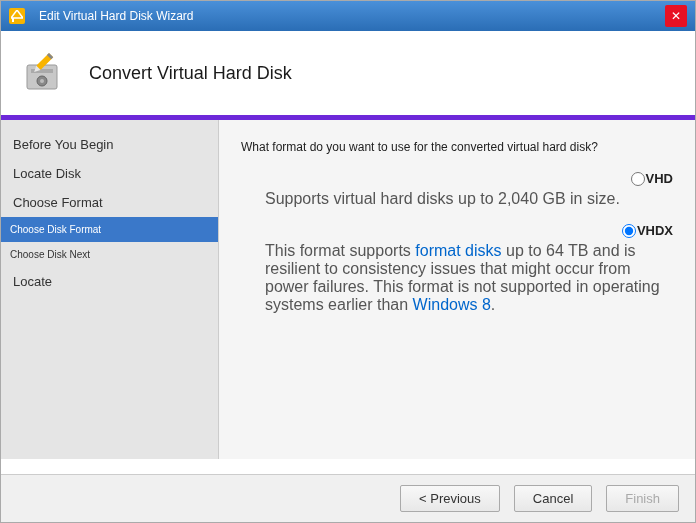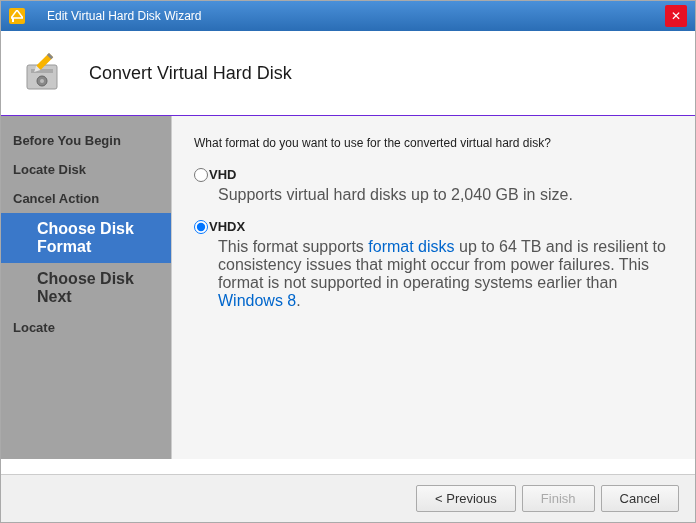--- a/index.html
+++ b/index.html
@@ -25,21 +25,21 @@
       height: 30px;
       display: flex;
       align-items: center;
       justify-content: space-between;
       padding: 0 8px;
       flex-shrink: 0;
     }
     .title-bar-left {
       display: flex;
       align-items: center;
-      gap: 22px;
+      gap: 14px;
     }
     .title-bar-icon {
       width: 16px;
       height: 16px;
       background: #f8b400;
       border-radius: 2px;
       display: flex;
       align-items: center;
       justify-content: center;
       font-size: 10px;
@@ -57,21 +57,21 @@
       cursor: pointer;
       font-size: 12px;
       display: flex;
       align-items: center;
       justify-content: center;
       border-radius: 2px;
     }
     .header-section {
       background: #fff;
       padding: 16px 20px;
-      border-bottom: 1px solid #6d28d9;
+      border-bottom: 5px solid #6d28d9;
       display: flex;
       align-items: center;
       gap: 16px;
       flex-shrink: 0;
       min-height: 80px;
     }
     .header-icon {
       width: 52px;
       height: 52px;
       flex-shrink: 0;
@@ -80,57 +80,57 @@
       font-size: 18px;
       font-weight: 400;
       color: #1a1a1a;
     }
     .main-content {
       display: flex;
       flex: 1;
       overflow: hidden;
     }
     .sidebar {
-      width: 171px;
-      background: #a3a3a3;
+      width: 218px;
+      background: #e5e5e5;
       border-right: 1px solid #ccc;
       padding: 10px 0;
       flex-shrink: 0;
-      font-weight: bold;
     }
     .sidebar-item {
       padding: 7px 12px;
       font-size: 13px;
       color: #333;
       cursor: pointer;
     }
     .sidebar-item.active {
       background: #3a78c9;
       color: white;
     }
     .sidebar-item.sub {
-      padding-left: 36px;
-      font-size: 16px;
+      padding-left: 9px;
+      font-size: 10px;
     }
     .content-area {
       flex: 1;
       padding: 20px 22px;
       background: #f5f5f5;
       overflow-y: auto;
     }
     .content-question {
       font-size: 12px;
       color: #222;
       margin-bottom: 16px;
     }
     .option-row {
       display: flex;
       align-items: flex-start;
       margin-bottom: 4px;
       gap: 1px;
+      justify-content: flex-end;
     }
     .option-label {
       font-size: 13px;
       color: #222;
       font-weight: 600;
       margin-top: 1px;
     }
     .option-desc {
       font-size: 16px;
       color: #555;
@@ -146,21 +146,21 @@
       width: 14px;
       height: 14px;
       flex-shrink: 0;
     }
     .footer {
       background: #f0f0f0;
       border-top: 1px solid #ccc;
       padding: 10px 16px;
       display: flex;
       justify-content: flex-end;
-      gap: 6px;
+      gap: 14px;
       flex-shrink: 0;
       height: 48px;
       align-items: center;
       margin-top: 15px;
     }
     .btn {
       padding: 5px 18px;
       font-size: 13px;
       border: 1px solid #aaa;
       background: linear-gradient(to bottom, #f8f8f8, #e8e8e8);
@@ -214,21 +214,21 @@
       </svg>
     </div>
     <h2 class="header-title">Convert Virtual Hard Disk</h2>
   </div>
 
   <div class="main-content">
 
     <div class="sidebar">
       <div class="sidebar-item">Before You Begin</div>
       <div class="sidebar-item">Locate Disk</div>
-      <div class="sidebar-item">Cancel Action</div>
+      <div class="sidebar-item">Choose Format</div>
       <div class="sidebar-item sub active">Choose Disk Format</div>
       <div class="sidebar-item sub">Choose Disk Next</div>
       <div class="sidebar-item">Locate</div>
     </div>
 
     <div class="content-area">
       <p class="content-question">What format do you want to use for the converted virtual hard disk?</p>
 
       <div class="option-row">
         <input type="radio" class="radio-input" name="disk-format" id="vhd" style="">
@@ -241,16 +241,16 @@
         <label class="option-label" for="vhdx">VHDX</label>
       </div>
       <div class="option-desc">
         This format supports <span class="option-desc-link">format disks</span> up to 64 TB and is resilient to consistency issues that might occur from power failures. This format is not supported in operating systems earlier than <span class="option-desc-link">Windows 8</span>.
       </div>
     </div>
   </div>
 
   <div class="footer">
     <button class="btn">&lt; Previous</button>
+    <button class="btn">Cancel</button>
     <button class="btn" disabled="">Finish</button>
-    <button class="btn">Cancel</button>
   </div>
 </div>
 
 </body></html>

